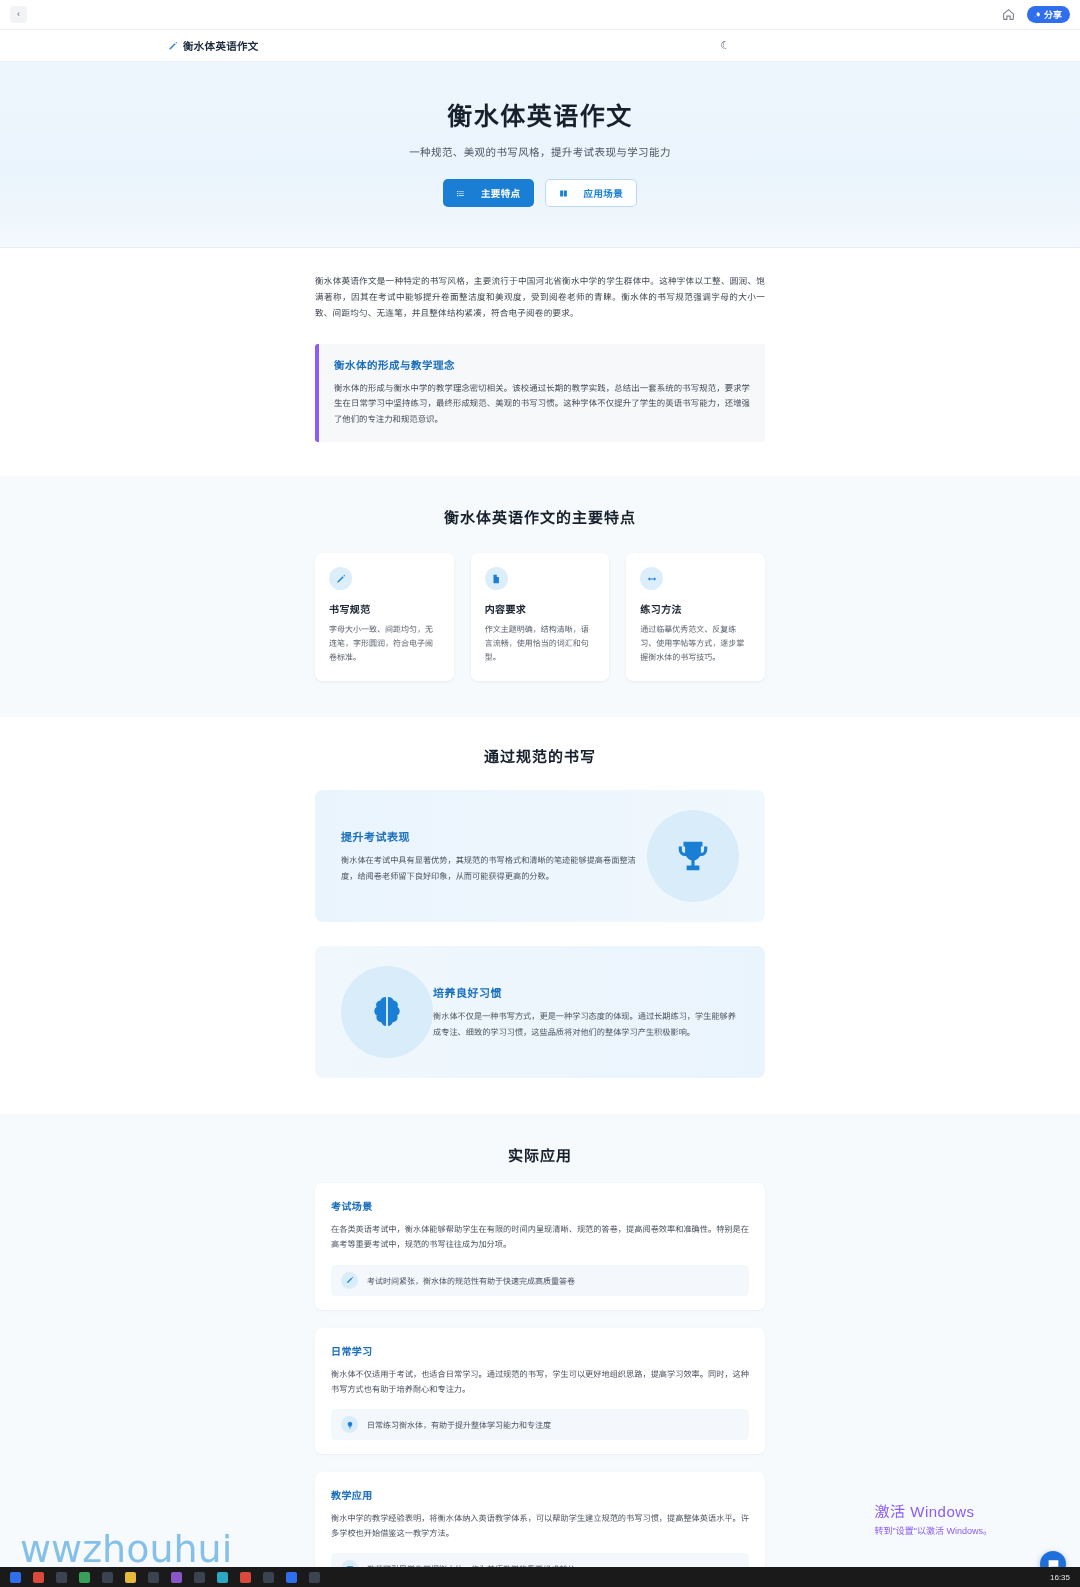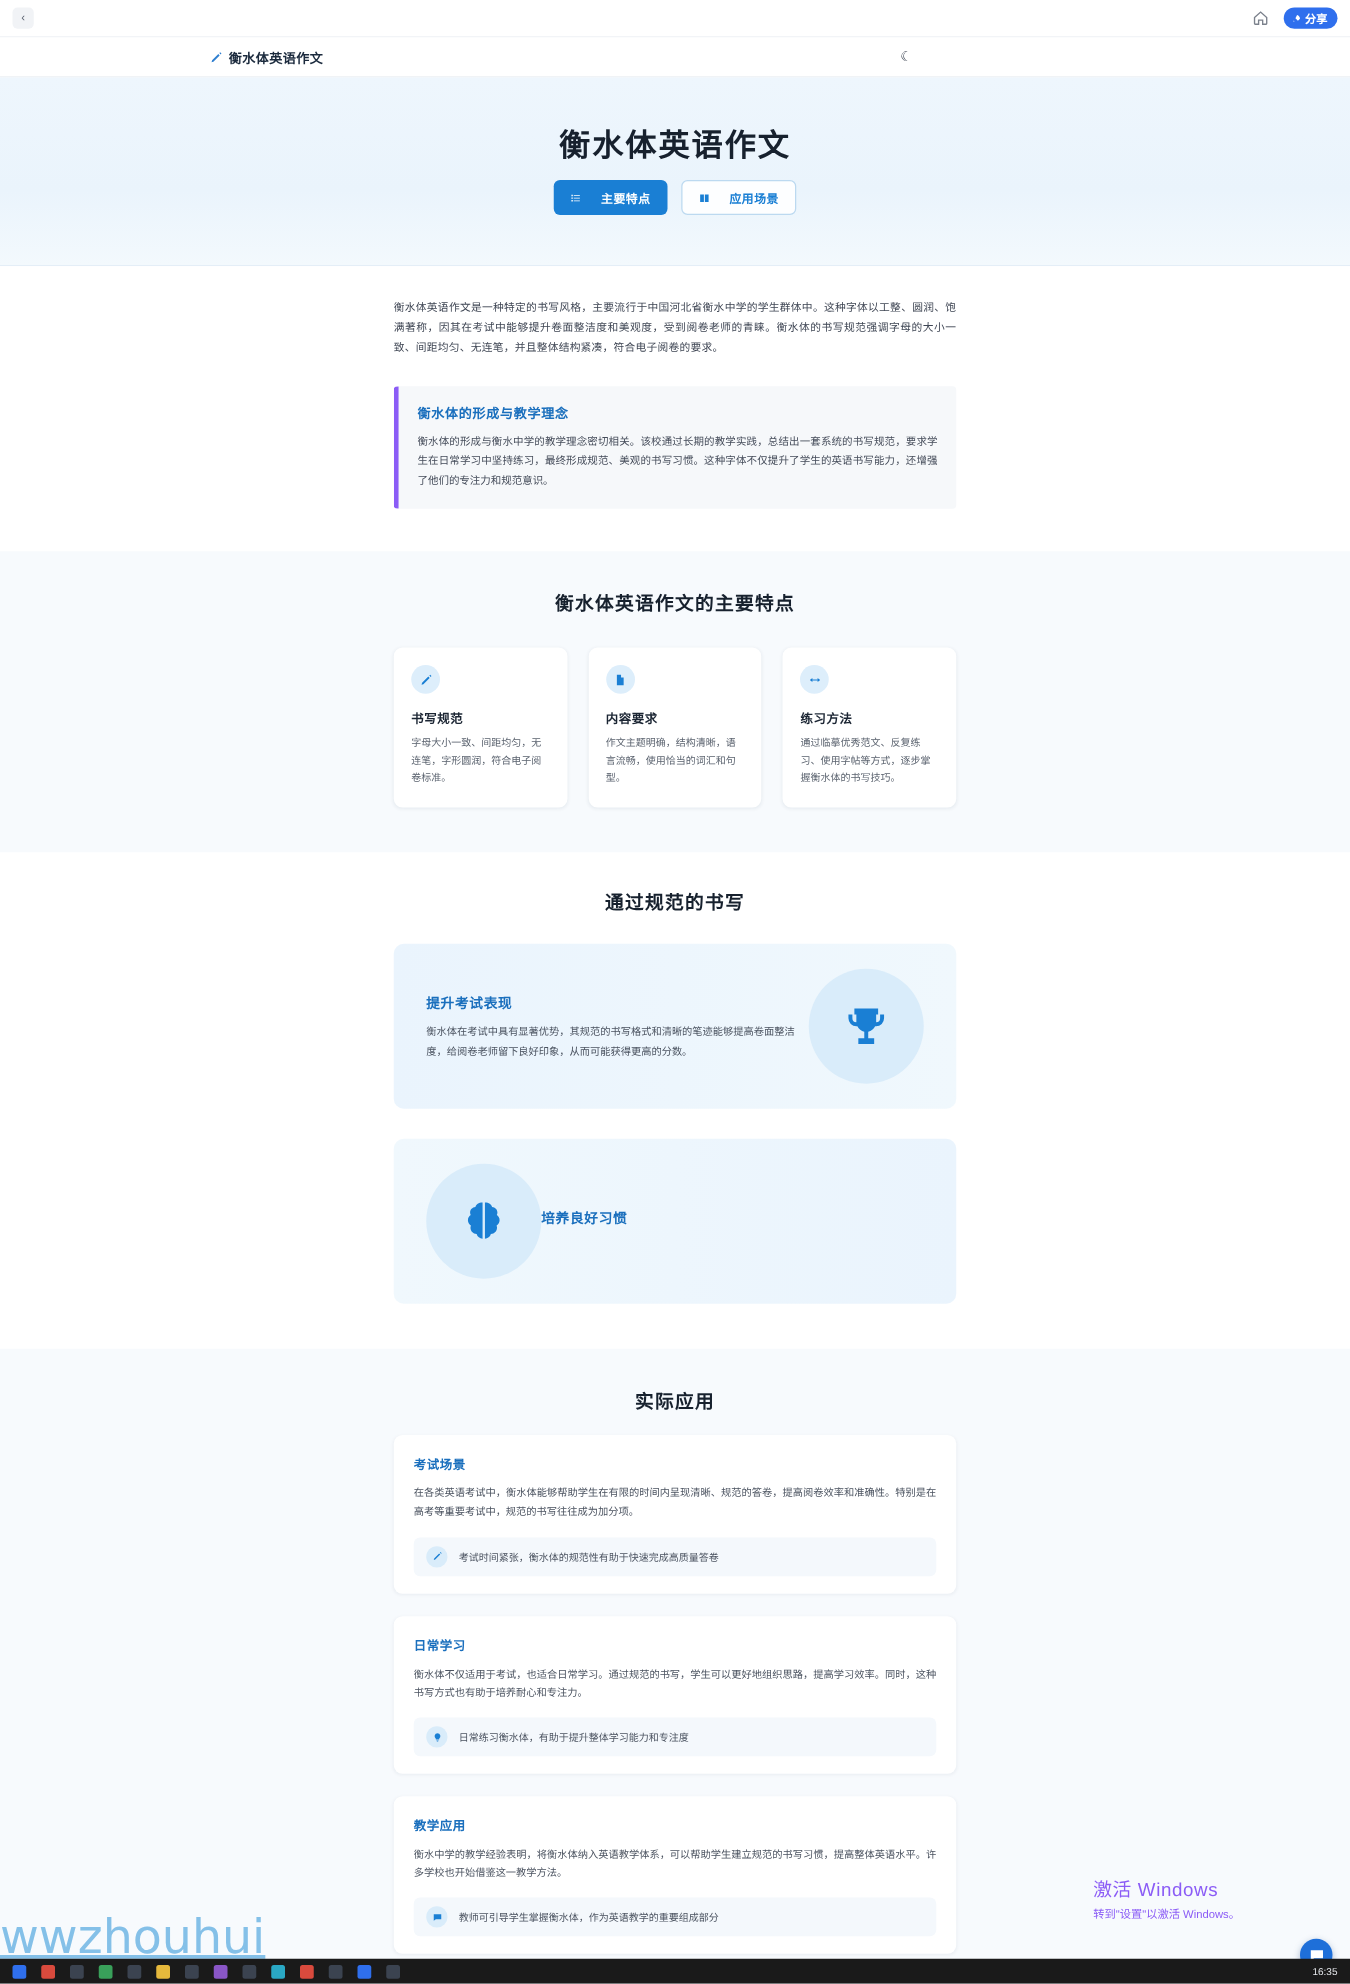--- a/index.html
+++ b/index.html
@@ -202,28 +202,27 @@
     width: 17px; height: 17px; border-radius: 50%;
     background: #d9ecfa; display:flex; align-items:center; justify-content:center;
     flex-shrink: 0;
   }
   .app-note .nico svg { width: 8px; height: 8px; fill:#1a7fd4; }
   .app-note span.txt { font-size: 8px; color: #4b5360; }
 
   
   .watermark {
     position: absolute;
-    left: 0; bottom: 16px;
+    left: 20px; bottom: 16px;
     font-size: 38px;
     color: #84c0e8;
     font-weight: 400;
     letter-spacing: 0px;
     pointer-events: none;
     font-family: "DejaVu Sans", sans-serif;
-    text-decoration: underline;
   }
   
   .win-act {
     position: absolute;
     right: 88px; bottom: 50px;
     text-align: left;
     color: #8b5cf6;
     pointer-events: none;
   }
   .win-act .l1 { font-size: 15px; letter-spacing: .5px; }
@@ -282,20 +281,21 @@
     <svg viewBox="0 0 24 24">
         <path d="M3 21l3.5-1 12-12-2.5-2.5-12 12zM18 3.5L20.5 6l1.5-1.5L19.5 2z"></path>
       </svg>
     <span class="nav-title">衡水体英语作文</span>
   </div>
   <div class="nav-theme-toggle">☾</div>
 </div>
 
 <div class="hero">
   <h1>衡水体英语作文</h1>
+  <div class="sub">一种规范、美观的书写风格，提升考试表现与学习能力</div>
   <div class="hero-btns">
     <div class="btn btn-primary">
       <svg viewBox="0 0 24 24">
           <path d="M3 5h3v3H3zM8 5.8h13v1.6H8zM3 10.5h3v3H3zM8 11.3h13v1.6H8zM3 16h3v3H3zM8 16.8h13v1.6H8z"></path>
         </svg>
       <span>主要特点</span>
     </div>
     <div class="btn btn-outline">
       <svg viewBox="0 0 24 24">
           <path d="M3 4h8v16H3zM13 4h8v16h-8z"></path>
@@ -366,20 +366,21 @@
   </div>
 
   <div class="adv-card reverse">
     <div class="adv-ico">
       <svg viewBox="0 0 24 24">
           <path d="M11.4 2.5c-2 0-3.3 1-3.6 2.3-1.6.2-2.7 1.3-2.7 2.8 0 .5.1.9.3 1.3-.9.6-1.4 1.5-1.4 2.6 0 1.1.6 2.1 1.5 2.6-.1.4-.2.8-.2 1.2 0 1.7 1.3 3 3.1 3.2.4 1.4 1.6 2.3 3 2.3V2.5zm1.2 0v18.3c1.4 0 2.6-.9 3-2.3 1.8-.2 3.1-1.5 3.1-3.2 0-.4-.1-.8-.2-1.2.9-.5 1.5-1.5 1.5-2.6 0-1.1-.5-2-1.4-2.6.2-.4.3-.8.3-1.3 0-1.5-1.1-2.6-2.7-2.8-.3-1.3-1.6-2.3-3.6-2.3z"></path>
         </svg>
     </div>
     <div class="adv-text">
       <h3>培养良好习惯</h3>
+      <p>衡水体不仅是一种书写方式，更是一种学习态度的体现。通过长期练习，学生能够养成专注、细致的学习习惯，这些品质将对他们的整体学习产生积极影响。</p>
     </div>
   </div>
 </div>
 
 <div class="apps-wrap">
   <div class="sec-title">实际应用</div>
 
   <div class="app-card">
     <h3>考试场景</h3>
     <p>在各类英语考试中，衡水体能够帮助学生在有限的时间内呈现清晰、规范的答卷，提高阅卷效率和准确性。特别是在高考等重要考试中，规范的书写往往成为加分项。</p>

